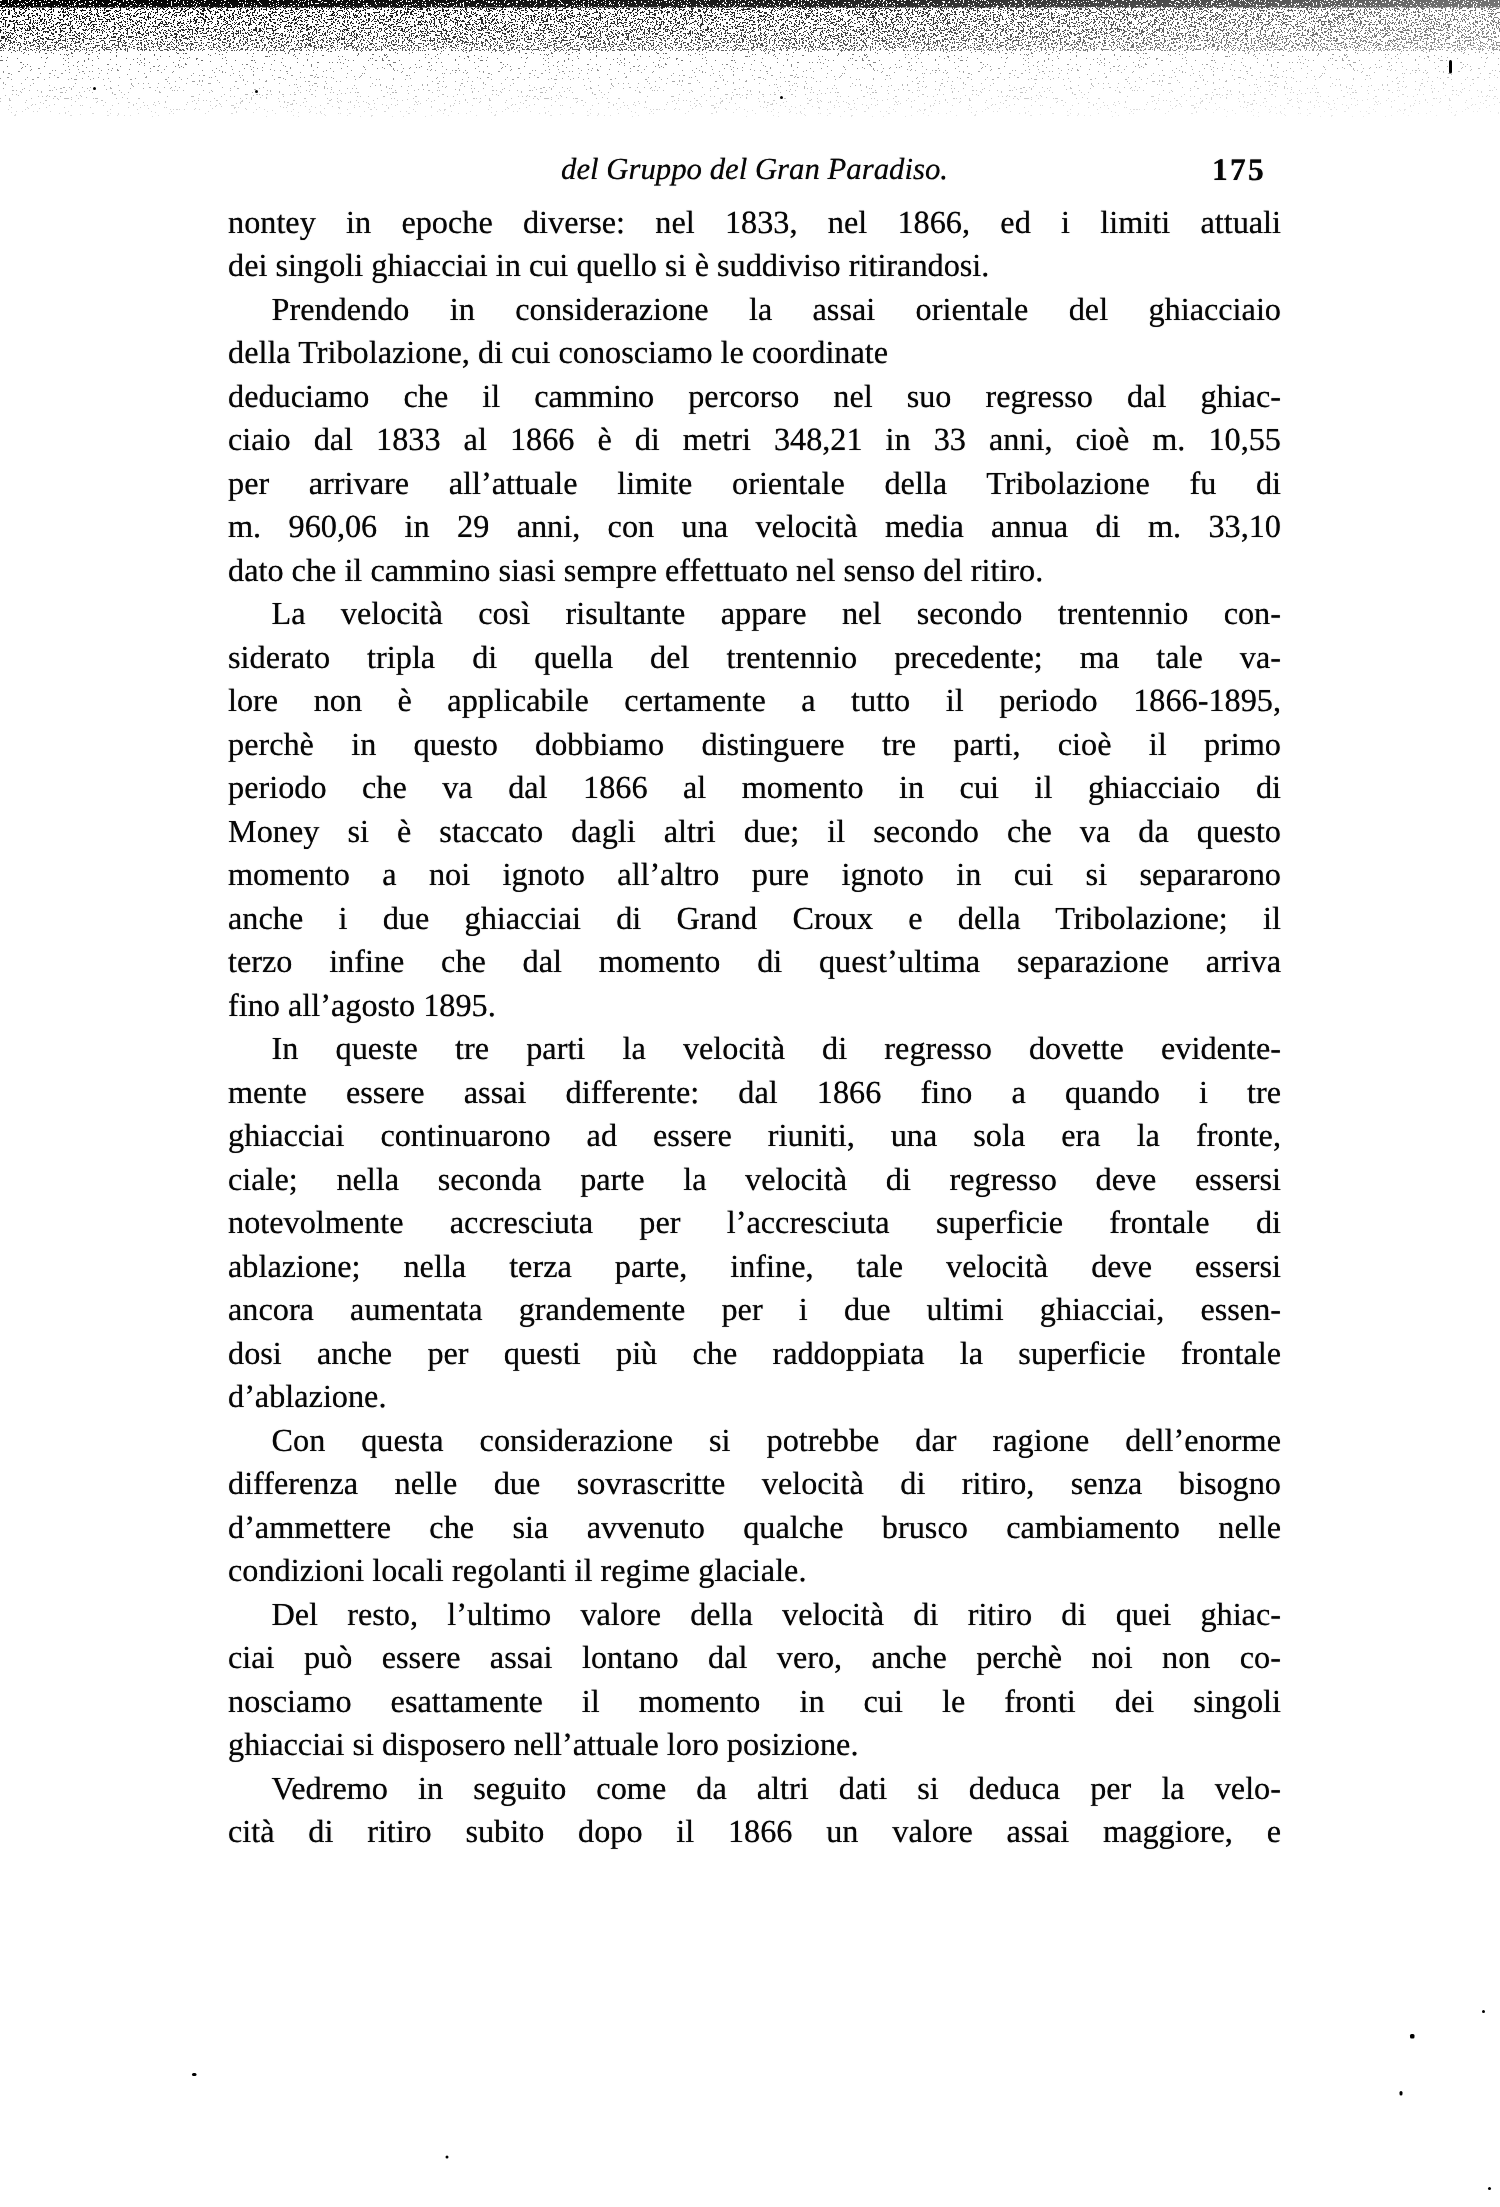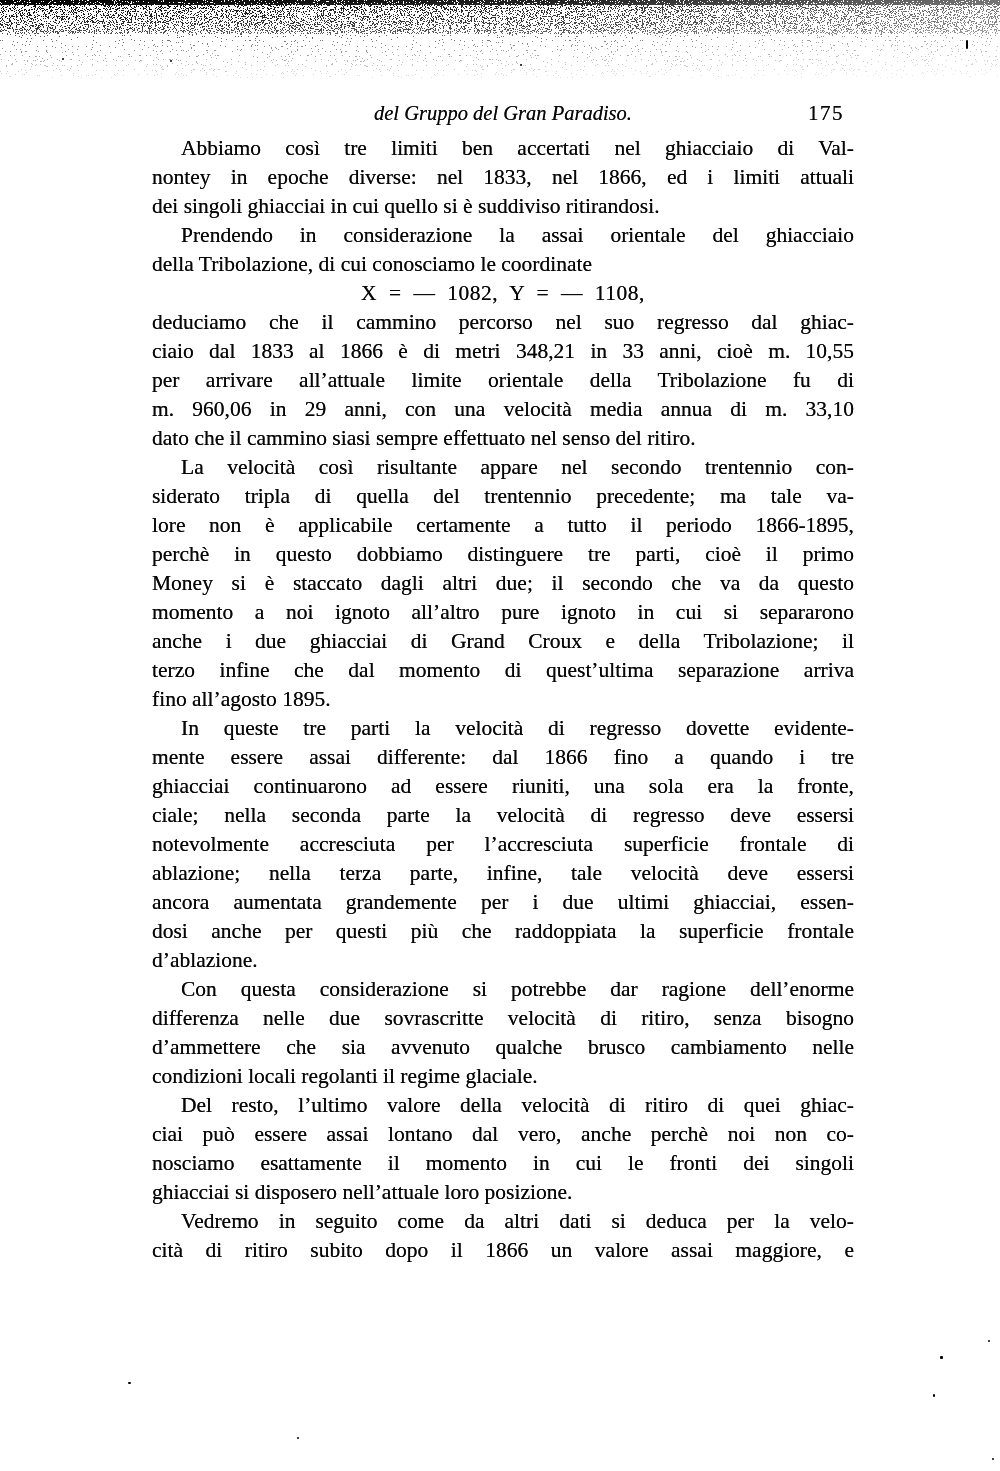--- a/index.html
+++ b/index.html
@@ -18,21 +18,21 @@
   
   .running-head{
     position:absolute;top:100px;left:152px;width:702px;
     font-style:italic;font-size:20.5px;line-height:26px;
     text-align:center;
     text-shadow:0 0 .5px rgba(0,0,0,.75);
   }
   .page-number{
     position:absolute;right:10px;top:0;
     font-style:normal;font-size:21px;letter-spacing:1.5px;
-    font-weight:normal;
+    font-weight:bold;
   }
   
   .text-column{
     position:absolute;top:134px;left:152px;width:702px;
     font-size:21.5px;line-height:29px;
     text-shadow:0 0 .5px rgba(0,0,0,.8);
   }
   .paragraph{margin:0;}
   .line{
     text-align:justify;
@@ -105,41 +105,40 @@
     </svg>
   </div>
 
   <div class="running-head">
     <span>del Gruppo del Gran Paradiso.</span>
     <span class="page-number">175</span>
   </div>
 
   <div class="text-column">
       <div class="paragraph">
-        <div class="line indent">Abbiamo così tre limiti ben accertati nel ghiacciaio di Val-</div>
         <div class="line">nontey in epoche diverse: nel 1833, nel 1866, ed i limiti attuali</div>
         <div class="line last">dei singoli ghiacciai in cui quello si è suddiviso ritirandosi.</div>
       </div>
       <div class="paragraph">
         <div class="line indent">Prendendo in considerazione la assai orientale del ghiacciaio</div>
         <div class="line last">della Tribolazione, di cui conosciamo le coordinate</div>
       </div>
-      <div class="formula">X = — 1082,  Y = — 1108,</div>
       <div class="paragraph">
         <div class="line">deduciamo che il cammino percorso nel suo regresso dal ghiac-</div>
         <div class="line">ciaio dal 1833 al 1866 è di metri 348,21 in 33 anni, cioè m. 10,55</div>
         <div class="line">per arrivare all’attuale limite orientale della Tribolazione fu di</div>
         <div class="line">m. 960,06 in 29 anni, con una velocità media annua di m. 33,10</div>
         <div class="line last">dato che il cammino siasi sempre effettuato nel senso del ritiro.</div>
       </div>
       <div class="paragraph">
         <div class="line indent">La velocità così risultante appare nel secondo trentennio con-</div>
         <div class="line">siderato tripla di quella del trentennio precedente; ma tale va-</div>
         <div class="line">lore non è applicabile certamente a tutto il periodo 1866-1895,</div>
         <div class="line">perchè in questo dobbiamo distinguere tre parti, cioè il primo</div>
+        <div class="line">periodo che va dal 1866 al momento in cui il ghiacciaio di</div>
         <div class="line">Money si è staccato dagli altri due; il secondo che va da questo</div>
         <div class="line">momento a noi ignoto all’altro pure ignoto in cui si separarono</div>
         <div class="line">anche i due ghiacciai di Grand Croux e della Tribolazione; il</div>
         <div class="line">terzo infine che dal momento di quest’ultima separazione arriva</div>
         <div class="line last">fino all’agosto 1895.</div>
       </div>
       <div class="paragraph">
         <div class="line indent">In queste tre parti la velocità di regresso dovette evidente-</div>
         <div class="line">mente essere assai differente: dal 1866 fino a quando i tre</div>
         <div class="line">ghiacciai continuarono ad essere riuniti, una sola era la fronte,</div>

